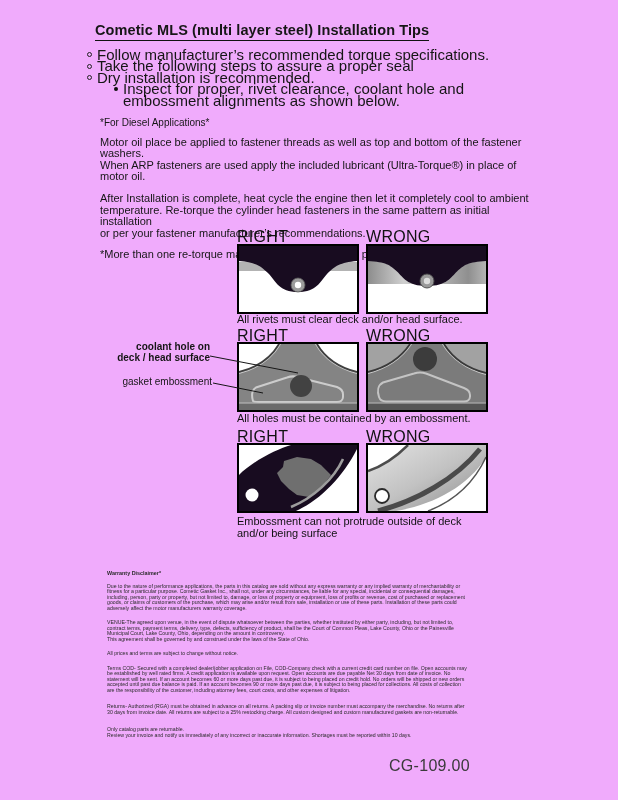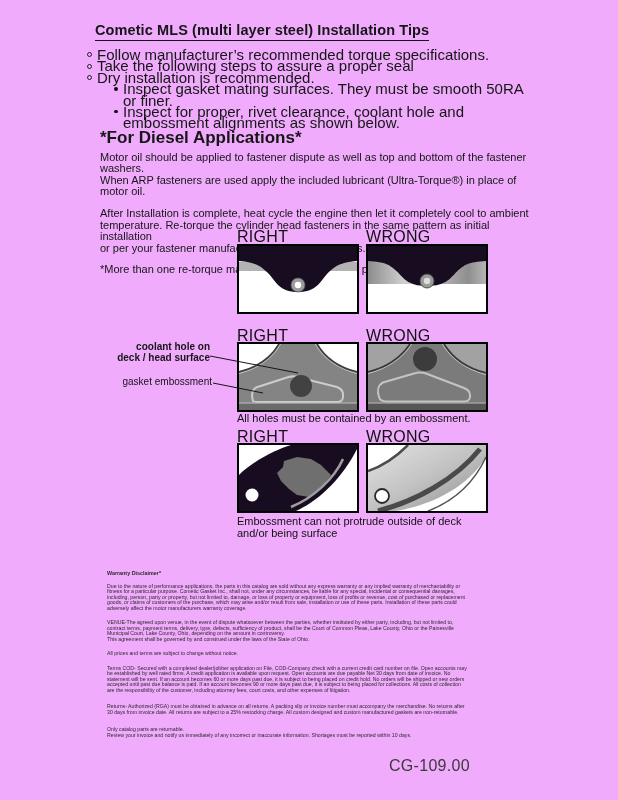--- a/index.html
+++ b/index.html
@@ -14,21 +14,21 @@
   .bullets{position:absolute;left:87px;top:49px;width:450px;font-size:15px;line-height:11.4px;}
   .b-item{position:relative;padding-left:10px;}
   .b-item:before{content:"";position:absolute;left:0;top:3.1px;width:3.4px;height:3.4px;
                  border:1px solid #222;border-radius:50%;}
   .sub-item{position:relative;margin-left:27px;padding-left:9px;}
   .sub-item:before{content:"";position:absolute;left:0;top:3.6px;width:3.8px;height:3.8px;
                    background:#111;border-radius:50%;}
 
   
   .diesel{position:absolute;left:100px;top:116px;width:432px;font-size:11px;line-height:11.6px;}
-  .diesel .hd{font-size:17px;font-weight:bold;margin:16px 0 8px 0;}
+  .diesel .hd{font-size:10px;font-weight:normal;margin:1px 0 8px 0;}
   .para{white-space:pre-line;margin:0 0 10px 0;}
 
   
   .fig-label{position:absolute;width:122px;text-align:left;font-size:16px;color:#111;letter-spacing:.3px;}
   .fig-box{position:absolute;width:118px;height:66px;border:2px solid #000;}
   .fig-box svg{display:block;}
   .fig-caption{position:absolute;left:237px;font-size:11px;line-height:11.5px;color:#111;white-space:pre-line;}
 
   .ann{position:absolute;font-size:10px;line-height:10.8px;color:#161616;text-align:right;white-space:pre-line;}
   .ann-coolant{left:95px;top:342px;width:115px;font-weight:bold;}
@@ -51,27 +51,26 @@
 <div class="page">
 
   <div class="title">
     <span>Cometic MLS (multi layer steel) Installation Tips</span>
   </div>
 
   <div class="bullets">
     <div class="b-item"><span>Follow manufacturer’s recommended torque specifications.</span></div>
     <div class="b-item"><span>Take the following steps to assure a proper seal</span></div>
     <div class="b-item"><span>Dry installation is recommended.</span></div>
-    <div class="sub-item"><span>Inspect gasket mating surfaces. They must be smooth 50RA or finer.</span></div>
     <div class="sub-item"><span>Inspect for proper, rivet clearance, coolant hole and embossment alignments as shown below.</span></div>
   </div>
 
   <div class="diesel">
     <div class="hd">*For Diesel Applications*</div>
-    <div class="para">Motor oil should be applied to fastener dispute as well as top and bottom of the fastener washers.
+    <div class="para">Motor oil place be applied to fastener threads as well as top and bottom of the fastener washers.
 When ARP fasteners are used apply the included lubricant (Ultra-Torque®) in place of motor oil.</div>
     <div class="para">After Installation is complete, heat cycle the engine then let it completely cool to ambient
 temperature. Re-torque the cylinder head fasteners in the same pattern as initial installation
 or per your fastener manufacturer’s recommendations.</div>
     <div class="para">*More than one re-torque may be required to achieve proper fastener stretch*</div>
   </div>
 
   <div class="fig-label" style="left:237px;top:228px">RIGHT</div>
   <div class="fig-label" style="left:366px;top:228px">WRONG</div>
 
@@ -99,20 +98,21 @@
       </defs>
       <rect x="0" y="0" width="118" height="66" fill="#ffffff"></rect>
       <rect x="0" y="15" width="118" height="23" fill="url(#g1w)"></rect>
       <rect x="0" y="38" width="118" height="28" fill="#ffffff"></rect>
       <path d="M0,0 H118 V15 C100,16 96,19 89,25.5 C83,31 79,40 59,40 C39,40 35,31 29,25.5 C22,19 18,16 0,15 Z" fill="#180c20"></path>
       <circle cx="59" cy="35" r="7" fill="#9a9a9a" stroke="#4a4a4a" stroke-width="0.9"></circle>
       <circle cx="59" cy="35" r="3.2" fill="#dddddd"></circle>
     </svg>
   </div>
 
+  <div class="fig-caption" style="top:314px">All rivets must clear deck and/or head surface.</div>
 
   <div class="fig-label" style="left:237px;top:327px">RIGHT</div>
   <div class="fig-label" style="left:366px;top:327px">WRONG</div>
 
   <div class="ann ann-coolant">coolant hole on
 deck / head surface</div>
   <div class="ann ann-emb">gasket embossment</div>
 
   <div class="fig-box" style="left:237px;top:342px">
     <svg width="118" height="66" viewBox="0 0 118 66">

